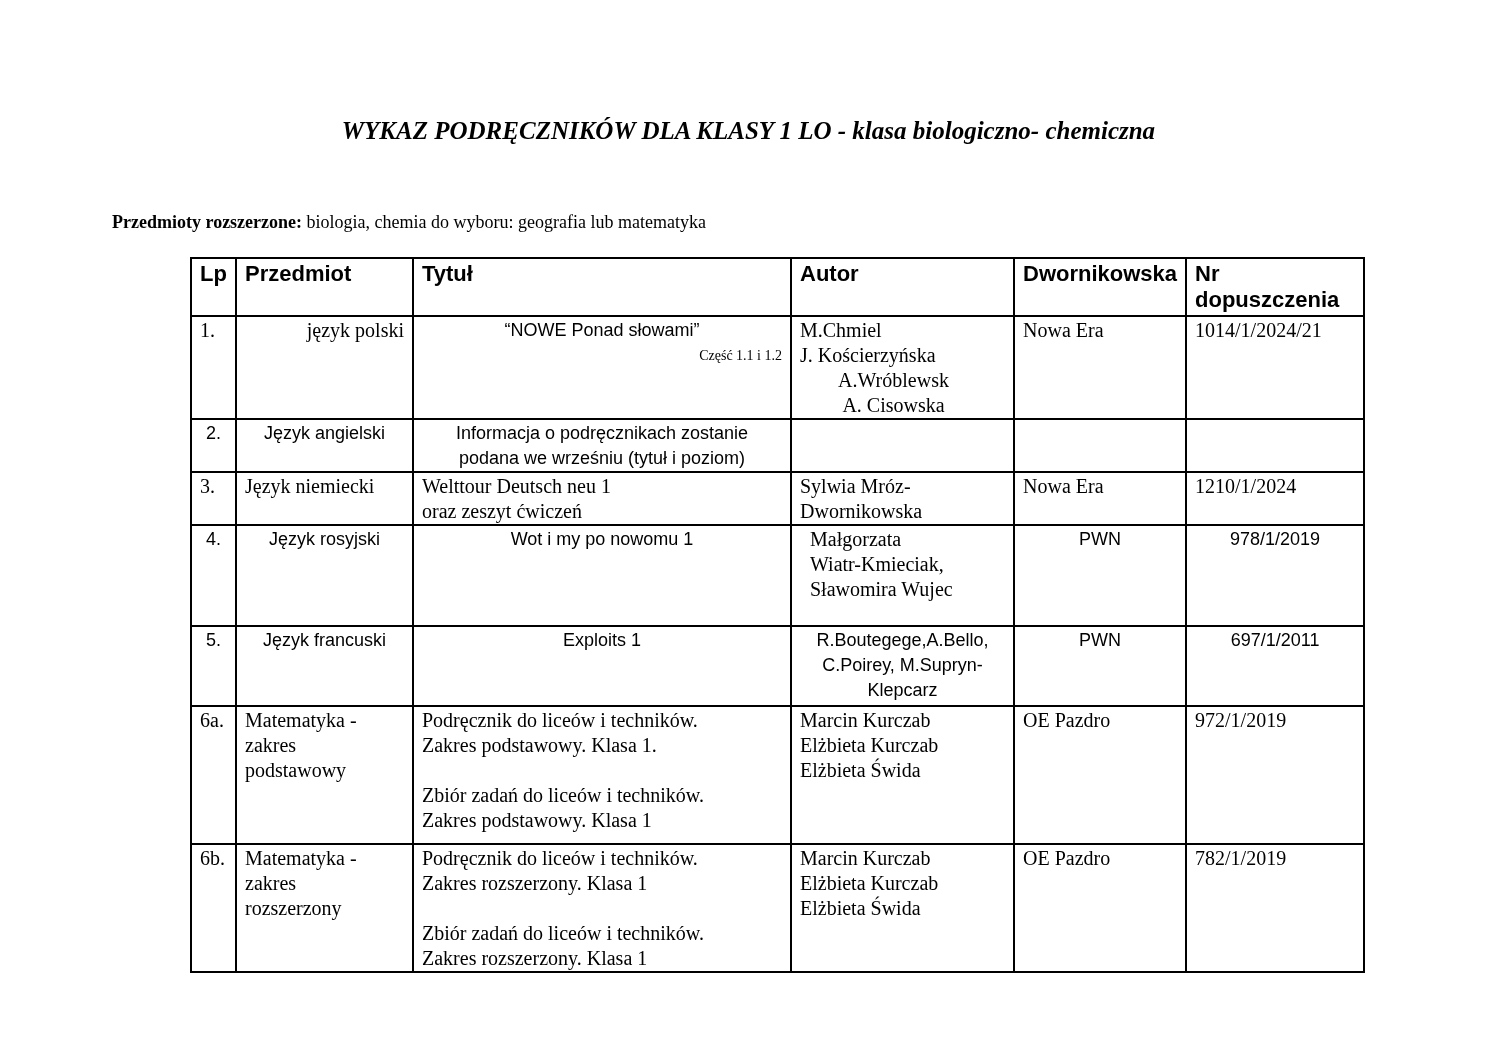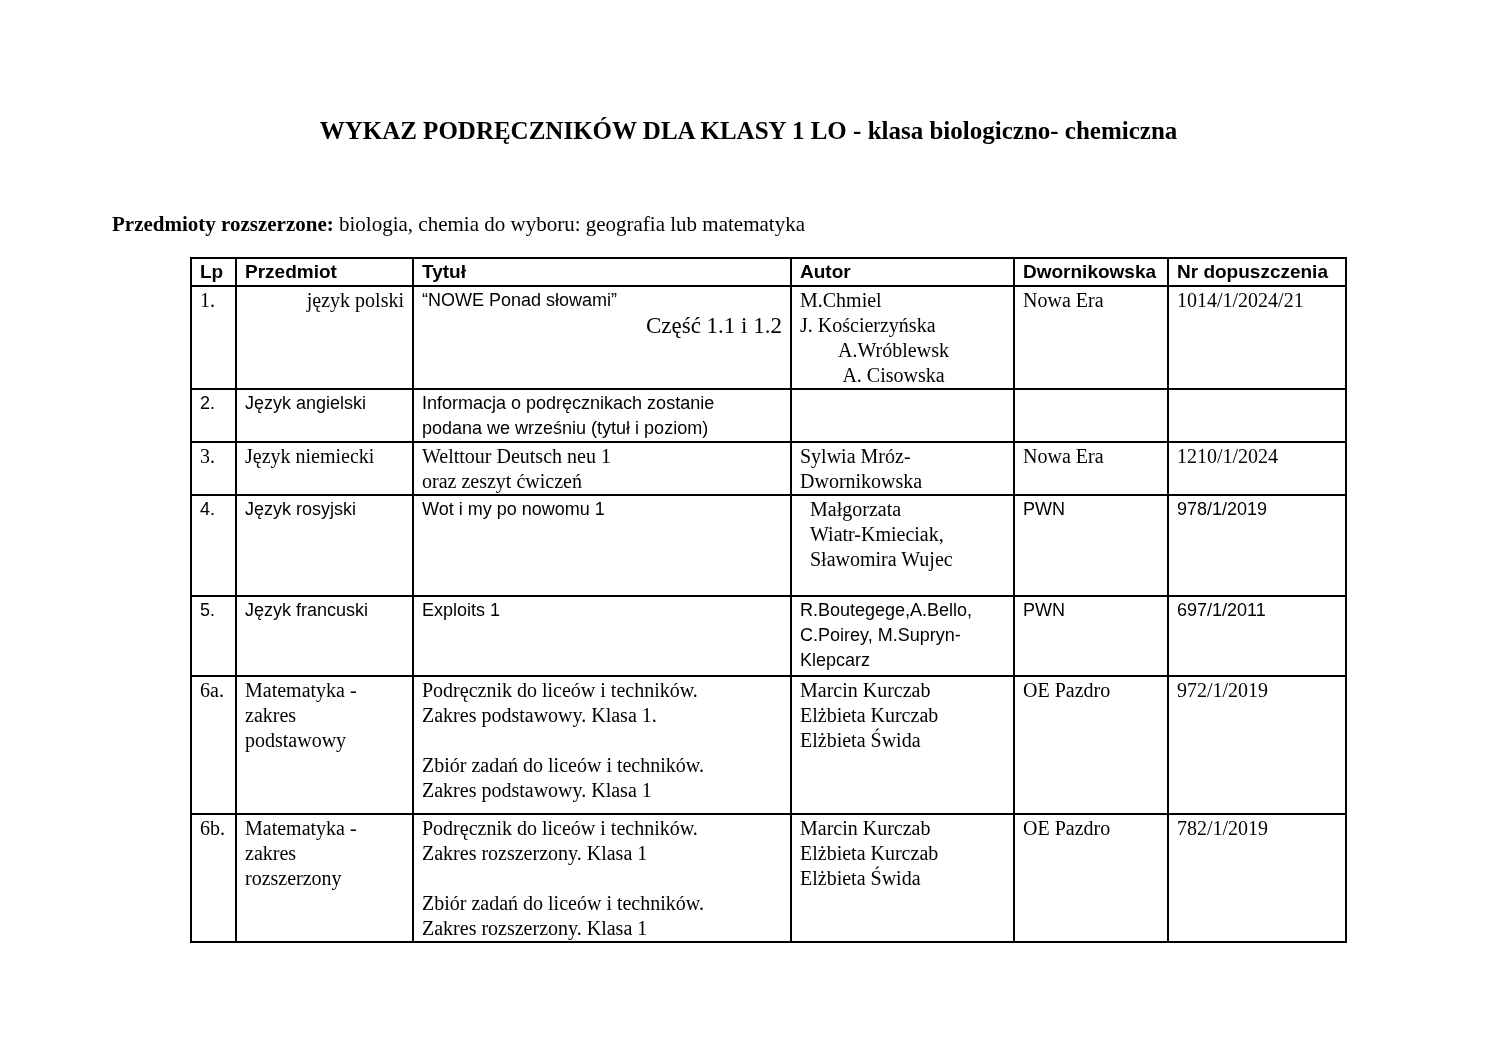--- a/index.html
+++ b/index.html
@@ -1,39 +1,39 @@
 <!DOCTYPE html>
 <html><head>
 <meta charset="utf-8">
 <style>
   html,body{margin:0;padding:0;background:#ffffff;}
   .page{position:relative;width:1497px;height:1058px;background:#ffffff;color:#000;overflow:hidden;}
 
   .f-se{font-family:"Liberation Serif","DejaVu Serif",serif;font-size:20px;}
-  .f-sa{font-family:"Liberation Sans","DejaVu Sans",sans-serif;font-size:18px;}
+  .f-sa{font-family:"Liberation Sans","DejaVu Sans",sans-serif;font-size:18px;text-align:center;}
 
   .doc-title{position:absolute;left:0;top:114px;width:100%;text-align:center;
     font-family:"Liberation Serif","DejaVu Serif",serif;font-weight:bold;
-    font-size:25px;line-height:34px;}
+    font-size:25px;line-height:34px;font-style:italic;}
   .intro{position:absolute;left:112px;top:212px;
-    font-family:"Liberation Serif","DejaVu Serif",serif;font-size:21px;}
+    font-family:"Liberation Serif","DejaVu Serif",serif;font-size:18px;}
   .intro .lbl{font-weight:bold;}
 
   table.booklist{position:absolute;left:190px;top:257px;border-collapse:collapse;
     table-layout:fixed;}
   table.booklist td,table.booklist th{border:2px solid #000;vertical-align:top;
     padding:1px 8px 0 8px;overflow:hidden;}
   table.booklist th{font-family:"Liberation Sans","DejaVu Sans",sans-serif;
-    font-size:19px;font-weight:bold;text-align:left;padding-top:2px;padding-bottom:2px;}
+    font-size:22px;font-weight:bold;text-align:left;padding-top:2px;padding-bottom:2px;}
 
   .ln{line-height:25px;min-height:25px;white-space:nowrap;}
   .c{text-align:right;}
   .r{text-align:center;padding-right:18px;}
   .ind{padding-left:10px;}
-  .big{font-size:23px;}
+  .big{font-size:14px;}
 
   tr.hh{height:27px;}
   tr.h1{height:101px;}
   tr.h2{height:53px;}
   tr.h3{height:49px;}
   tr.h4{height:101px;}
   tr.h5{height:80px;}
   tr.h6{height:138px;}
   tr.h7{height:124px;}
 </style>

